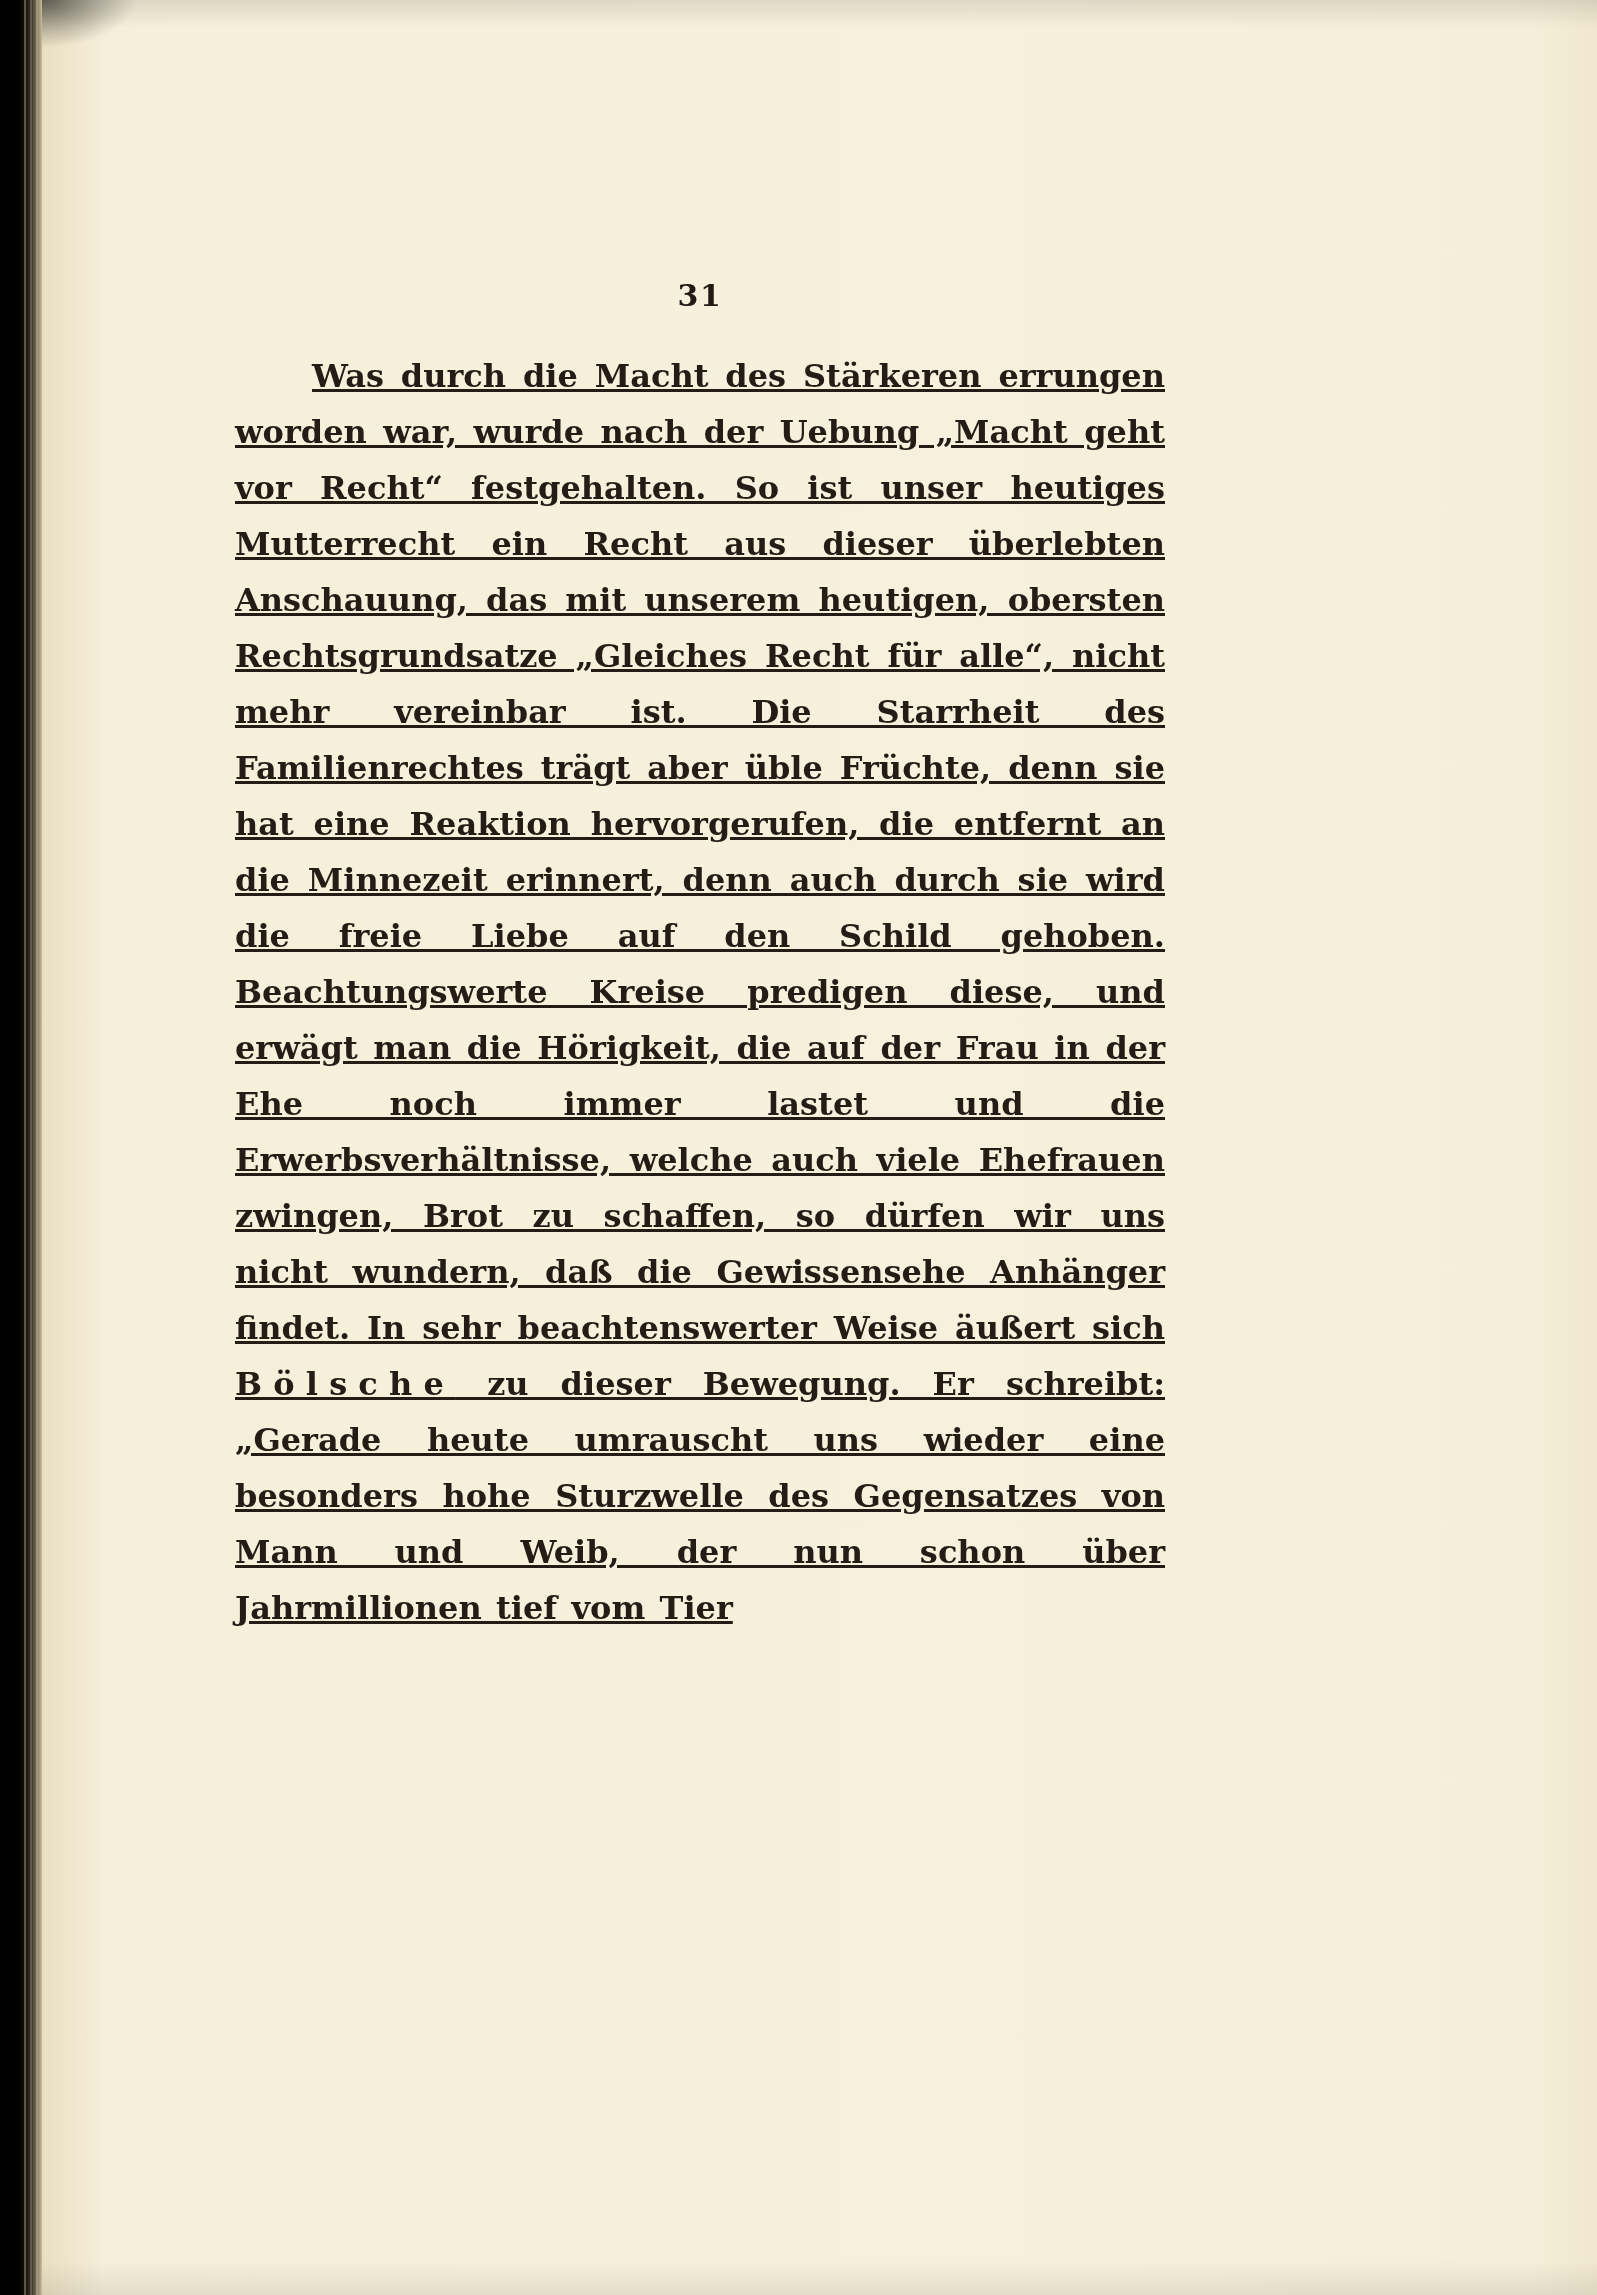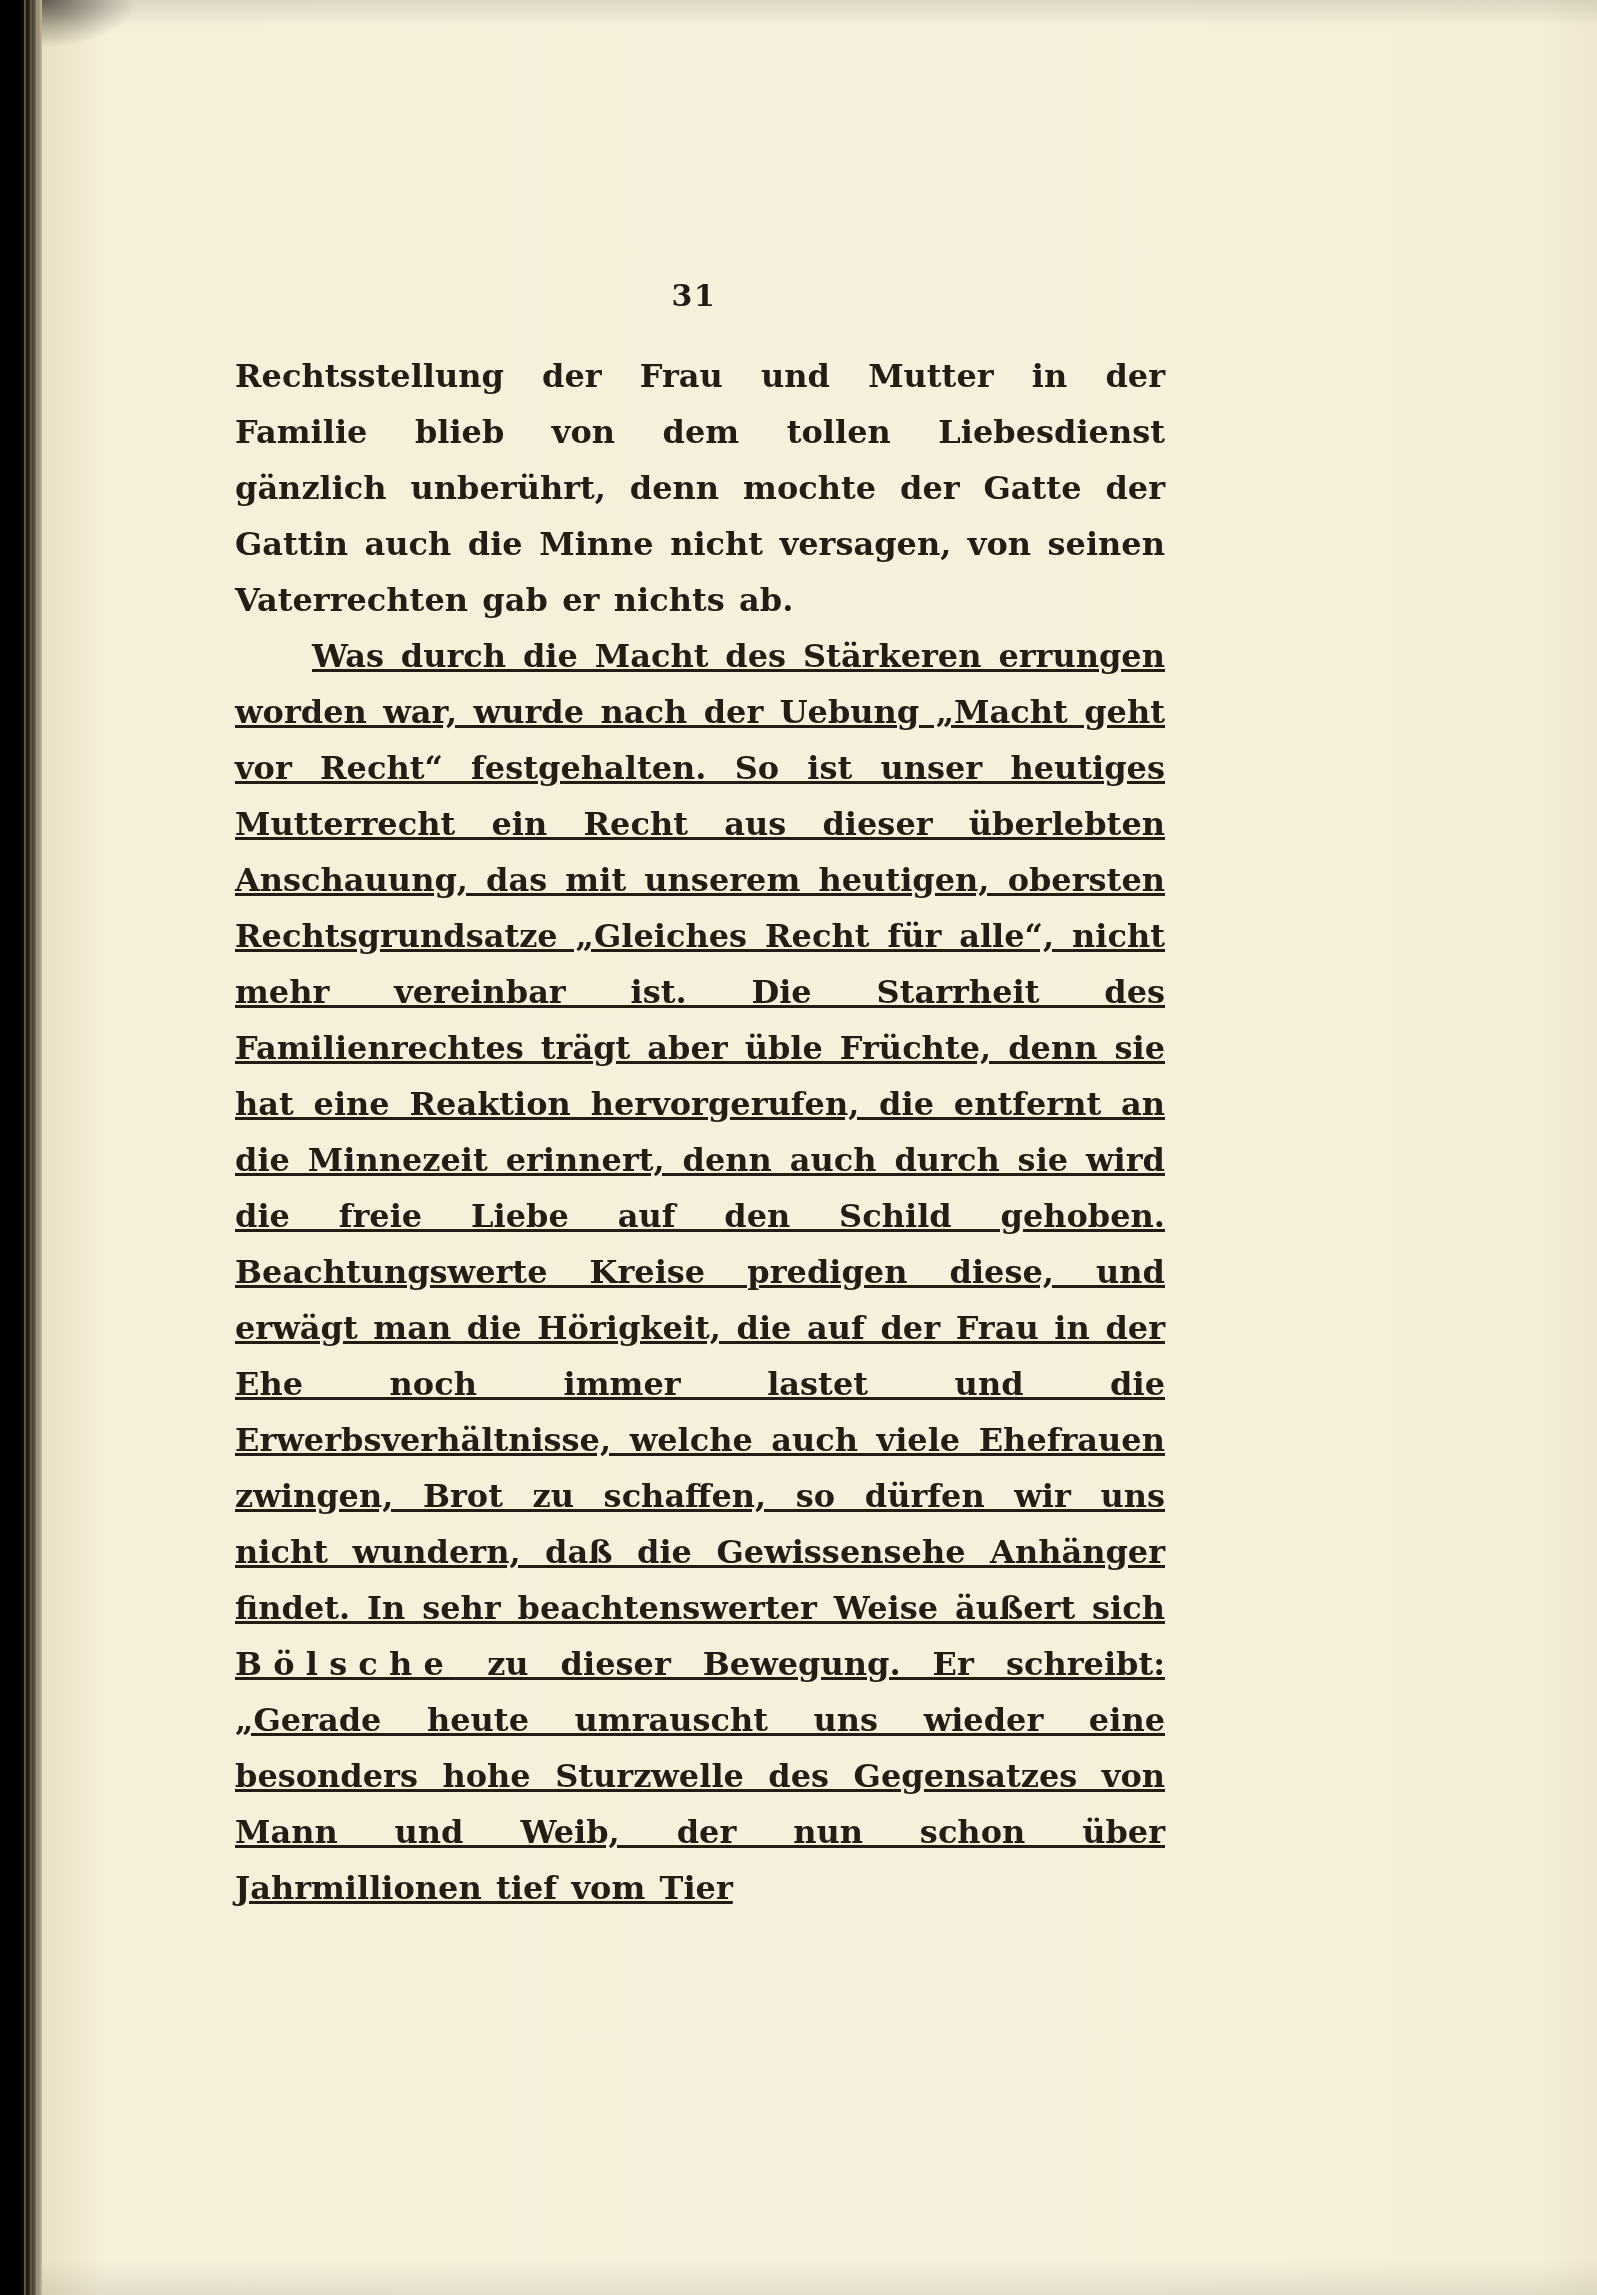--- a/index.html
+++ b/index.html
@@ -47,21 +47,21 @@
   
   .corner-shadow {
     position: absolute;
     left: 0; top: 0;
     width: 96px; height: 48px;
     background: radial-gradient(ellipse at 0% 0%, rgba(0,0,0,0.55), rgba(0,0,0,0) 70%);
     pointer-events: none;
   }
   .page-number {
     position: absolute;
-    left: 187px;
+    left: 193px;
     top: 278px;
     width: 930px;
     text-align: center;
     font-size: 30px;
     font-weight: bold;
     color: #221b13;
     letter-spacing: 1.6px;
   }
   .text-block {
     position: absolute;
@@ -87,18 +87,17 @@
 <div class="scan">
   <div class="binding">
     <div class="edge-line l1"></div>
     <div class="edge-line l2"></div>
     <div class="edge-line l3"></div>
   </div>
   <div class="paper">
     <div class="corner-shadow"></div>
     <div class="page-number">31</div>
     <div class="text-block" id="text-block">
-        <p class="para"><span>Rechtsstellung der Frau und Mutter in der Familie blieb von dem tollen Liebesdienst gänzlich unberührt, denn mochte der Gatte der Gattin auch die Minne nicht versagen, von seinen Vaterrechten gab er nichts ab.</span></p>
         <p class="para indent"><span>Was durch die Macht des Stärkeren errungen worden war, wurde nach der Uebung „Macht geht vor Recht“ festgehalten. So ist unser heutiges Mutterrecht ein Recht aus dieser überlebten Anschauung, das mit unserem heutigen, obersten Rechtsgrundsatze „Gleiches Recht für alle“, nicht mehr vereinbar ist. Die Starrheit des Familienrechtes trägt aber üble Früchte, denn sie hat eine Reaktion hervorgerufen, die entfernt an die Minnezeit erinnert, denn auch durch sie wird die freie Liebe auf den Schild gehoben. Beachtungswerte Kreise predigen diese, und erwägt man die Hörigkeit, die auf der Frau in der Ehe noch immer lastet und die Erwerbsverhältnisse, welche auch viele Ehefrauen zwingen, Brot zu schaffen, so dürfen wir uns nicht wundern, daß die Gewissensehe Anhänger findet. In sehr beachtenswerter Weise äußert sich </span><span class="spaced">Bölsche</span><span> zu dieser Bewegung. Er schreibt: „Gerade heute umrauscht uns wieder eine besonders hohe Sturzwelle des Gegensatzes von Mann und Weib, der nun schon über Jahrmillionen tief vom Tier</span></p>
       </div>
   </div>
 </div>
 
 
 </body></html>

